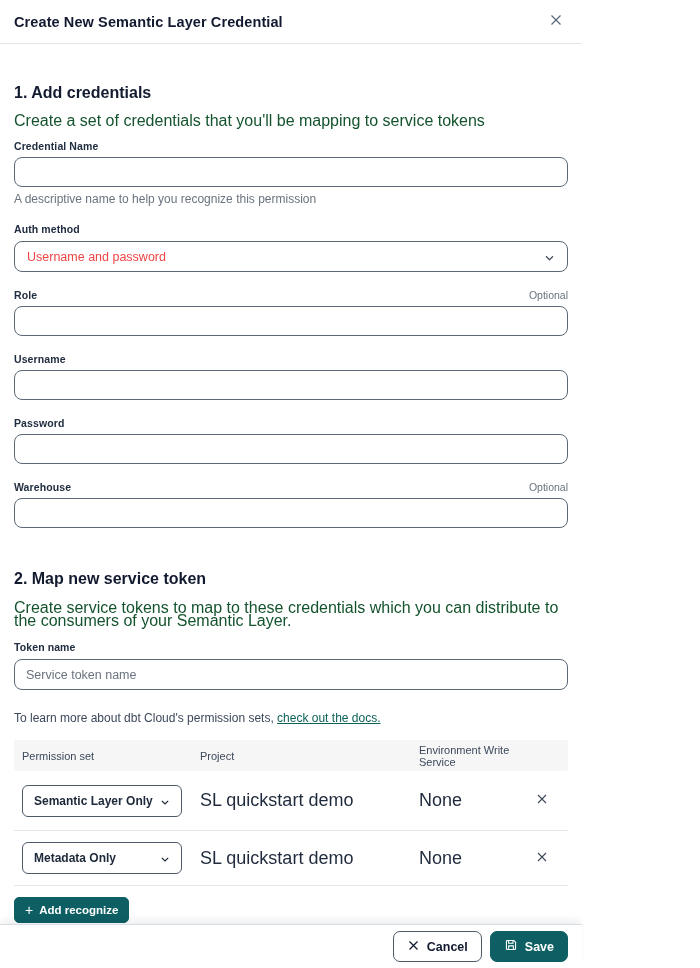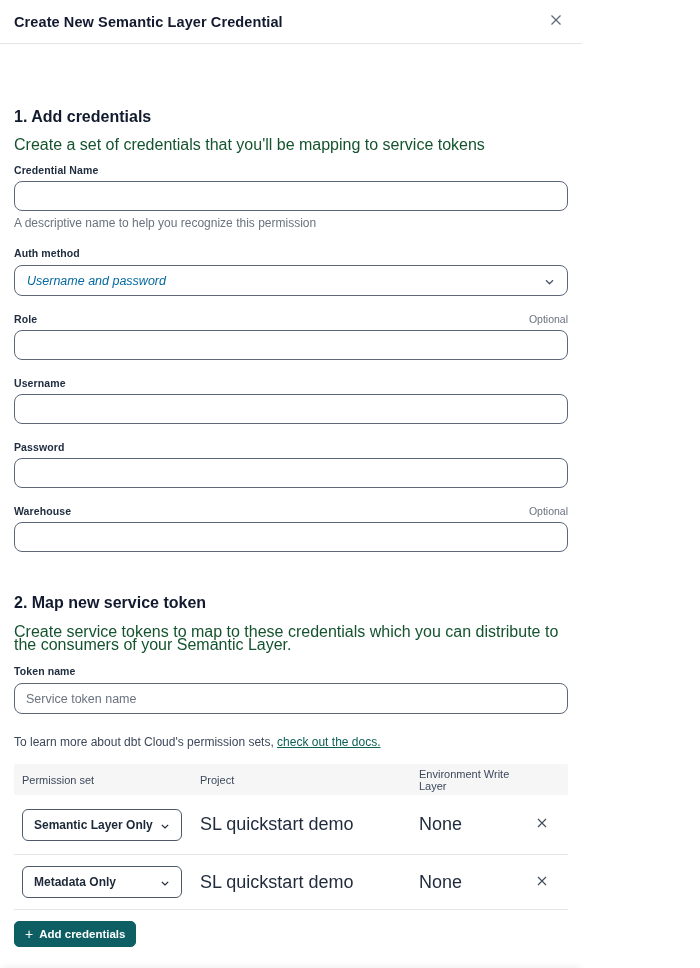--- a/index.html
+++ b/index.html
@@ -1,19 +1,19 @@
 <!DOCTYPE html>
 <html><head>
 <meta charset="utf-8">
 <style>
   * { box-sizing: border-box; margin: 0; padding: 0; }
   html, body { width: 700px; height: 968px; overflow: hidden; background: #fff; }
   body { font-family: "Liberation Sans", sans-serif; color: #1F2A3C; }
 
-  .modal { display: flex; flex-direction: column; width: 582px; height: 968px; background: #fff; gap: 24px; }
+  .modal { display: flex; flex-direction: column; width: 582px; height: 968px; background: #fff; }
 
   
   .modal-header {
     flex: 0 0 44px; display: flex; align-items: center; justify-content: space-between;
     padding: 0 16px 0 14px; border-bottom: 1px solid #E4E6E9;
   }
   .modal-title { font-size: 14.5px; font-weight: 700; color: #121A2F; letter-spacing: .1px; }
   .icon-btn { background: none; border: none; cursor: pointer; display: flex; align-items: center; padding: 2px; }
 
   
@@ -37,21 +37,21 @@
     padding: 0 11px; font-family: "Liberation Sans", sans-serif; font-size: 12.5px; color: #1F2A3C;
   }
   .text-input::placeholder { color: #6A737F; opacity: 1; }
   .helper-text { margin-top: 6px; font-size: 12px; line-height: 13px; color: #6A737F; }
 
   .select-box {
     margin-top: 6px; height: 31px; border: 1px solid #5C6878; border-radius: 8px;
     display: flex; align-items: center; justify-content: space-between;
     padding: 0 12px; cursor: pointer; background: #fff;
   }
-  .select-box .select-value { font-size: 12.5px; color: #0369a1; font-style: italic; }
+  .select-box .select-value { font-size: 12.5px; color: #ef4444; }
 
   .docs-note { margin-top: 22px; font-size: 12px; line-height: 13px; color: #3C485A; }
   .docs-note a { color: #0B6156; text-decoration: underline; cursor: pointer; }
 
   
   .perm-table { margin-top: 15px; }
   .perm-grid { display: grid; grid-template-columns: 178px 219px 1fr 36px; align-items: center; padding: 0 8px; }
   .perm-head { height: 31px; background: #F6F6F7; border-radius: 2px; }
   .perm-head .th { font-size: 11px; color: #3C485A; font-weight: 400; }
   .perm-row { border-bottom: 1px solid #E4E6E9; }
@@ -154,21 +154,21 @@
     <input class="text-input" style="height: 31px; margin-top: 6px;" type="text" placeholder="Service token name">
 
     <p class="docs-note"><span>To learn more about dbt Cloud's permission sets, </span><a>check out the docs.</a></p>
 
     
     <div class="perm-table">
 
       <div class="perm-grid perm-head">
         <span class="th">Permission set</span>
         <span class="th">Project</span>
-        <span class="th">Environment Write Layer</span>
+        <span class="th">Environment Write Service</span>
         <span class="th"></span>
       </div>
 
       <div class="perm-grid perm-row row-h60">
         <div class="row-select">
           <span class="select-value">Semantic Layer Only</span>
           <span>
             <svg width="10" height="7" viewBox="0 0 10 7">
                 <path d="M1.8 1.8 L5 5 L8.2 1.8" stroke="#1C2838" stroke-width="1.2" fill="none"></path>
               </svg>
@@ -202,21 +202,21 @@
                 <path d="M3 3 L11 11 M11 3 L3 11" stroke="#3E4A5B" stroke-width="1.1" fill="none"></path>
               </svg>
           </span>
         </button>
       </div>
 
     </div>
 
     <button class="btn btn-teal btn-add">
       <span class="plus-glyph">+</span>
-      <span>Add credentials</span>
+      <span>Add recognize</span>
     </button>
 
   </div>
 
   <div class="modal-footer">
     <button class="btn btn-outline btn-footer">
       <span>
         <svg width="13" height="13" viewBox="0 0 13 13">
             <path d="M2.5 2.5 L10.5 10.5 M10.5 2.5 L2.5 10.5" stroke="#10192D" stroke-width="1.2" fill="none"></path>
           </svg>

